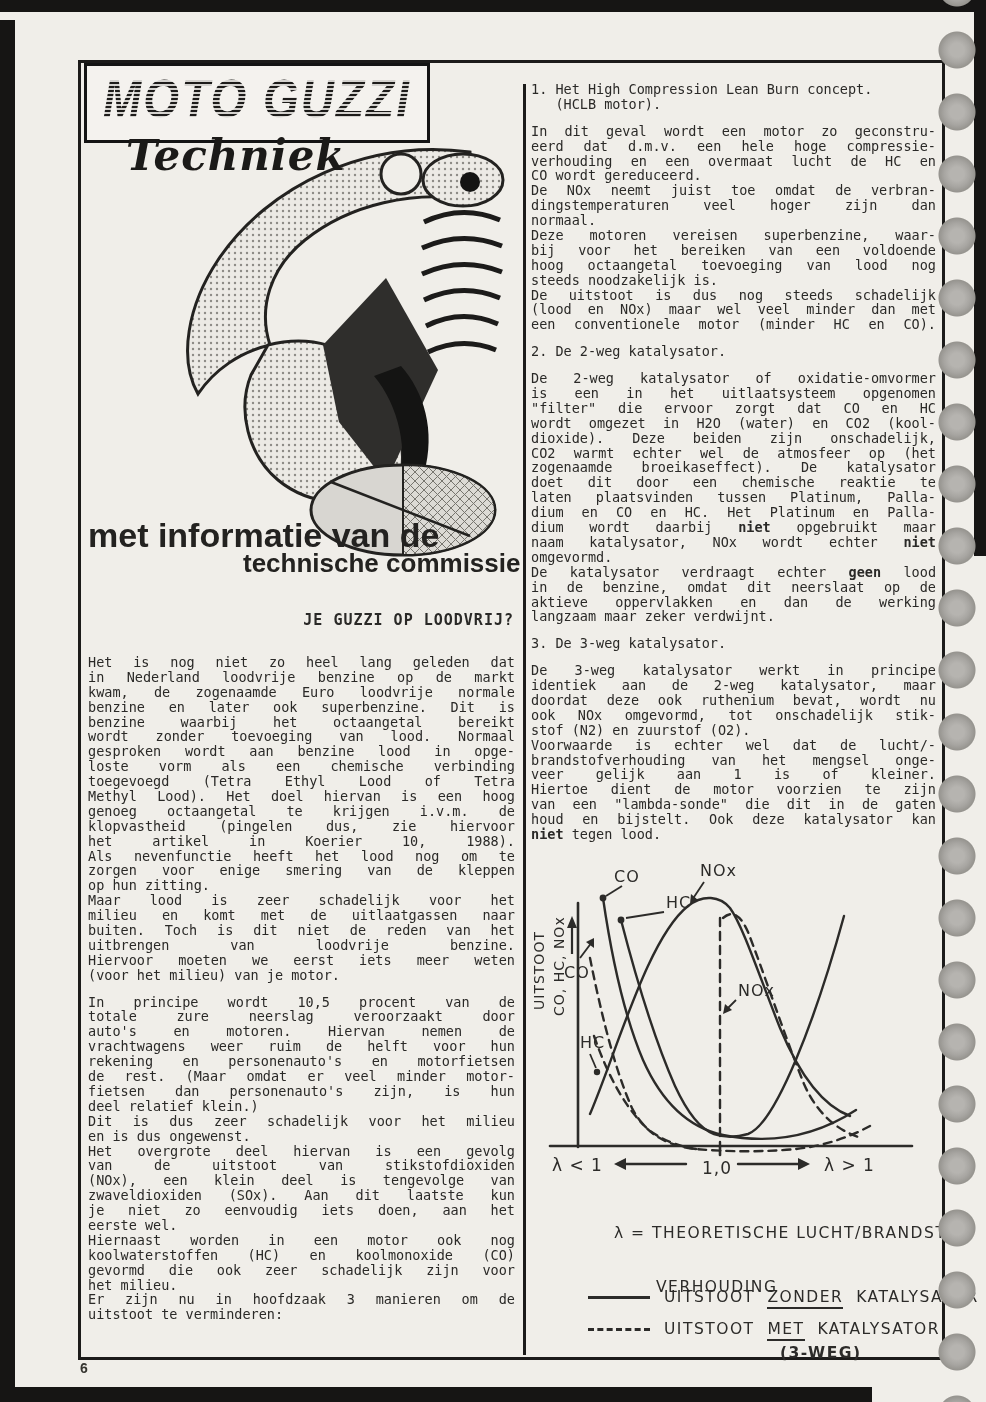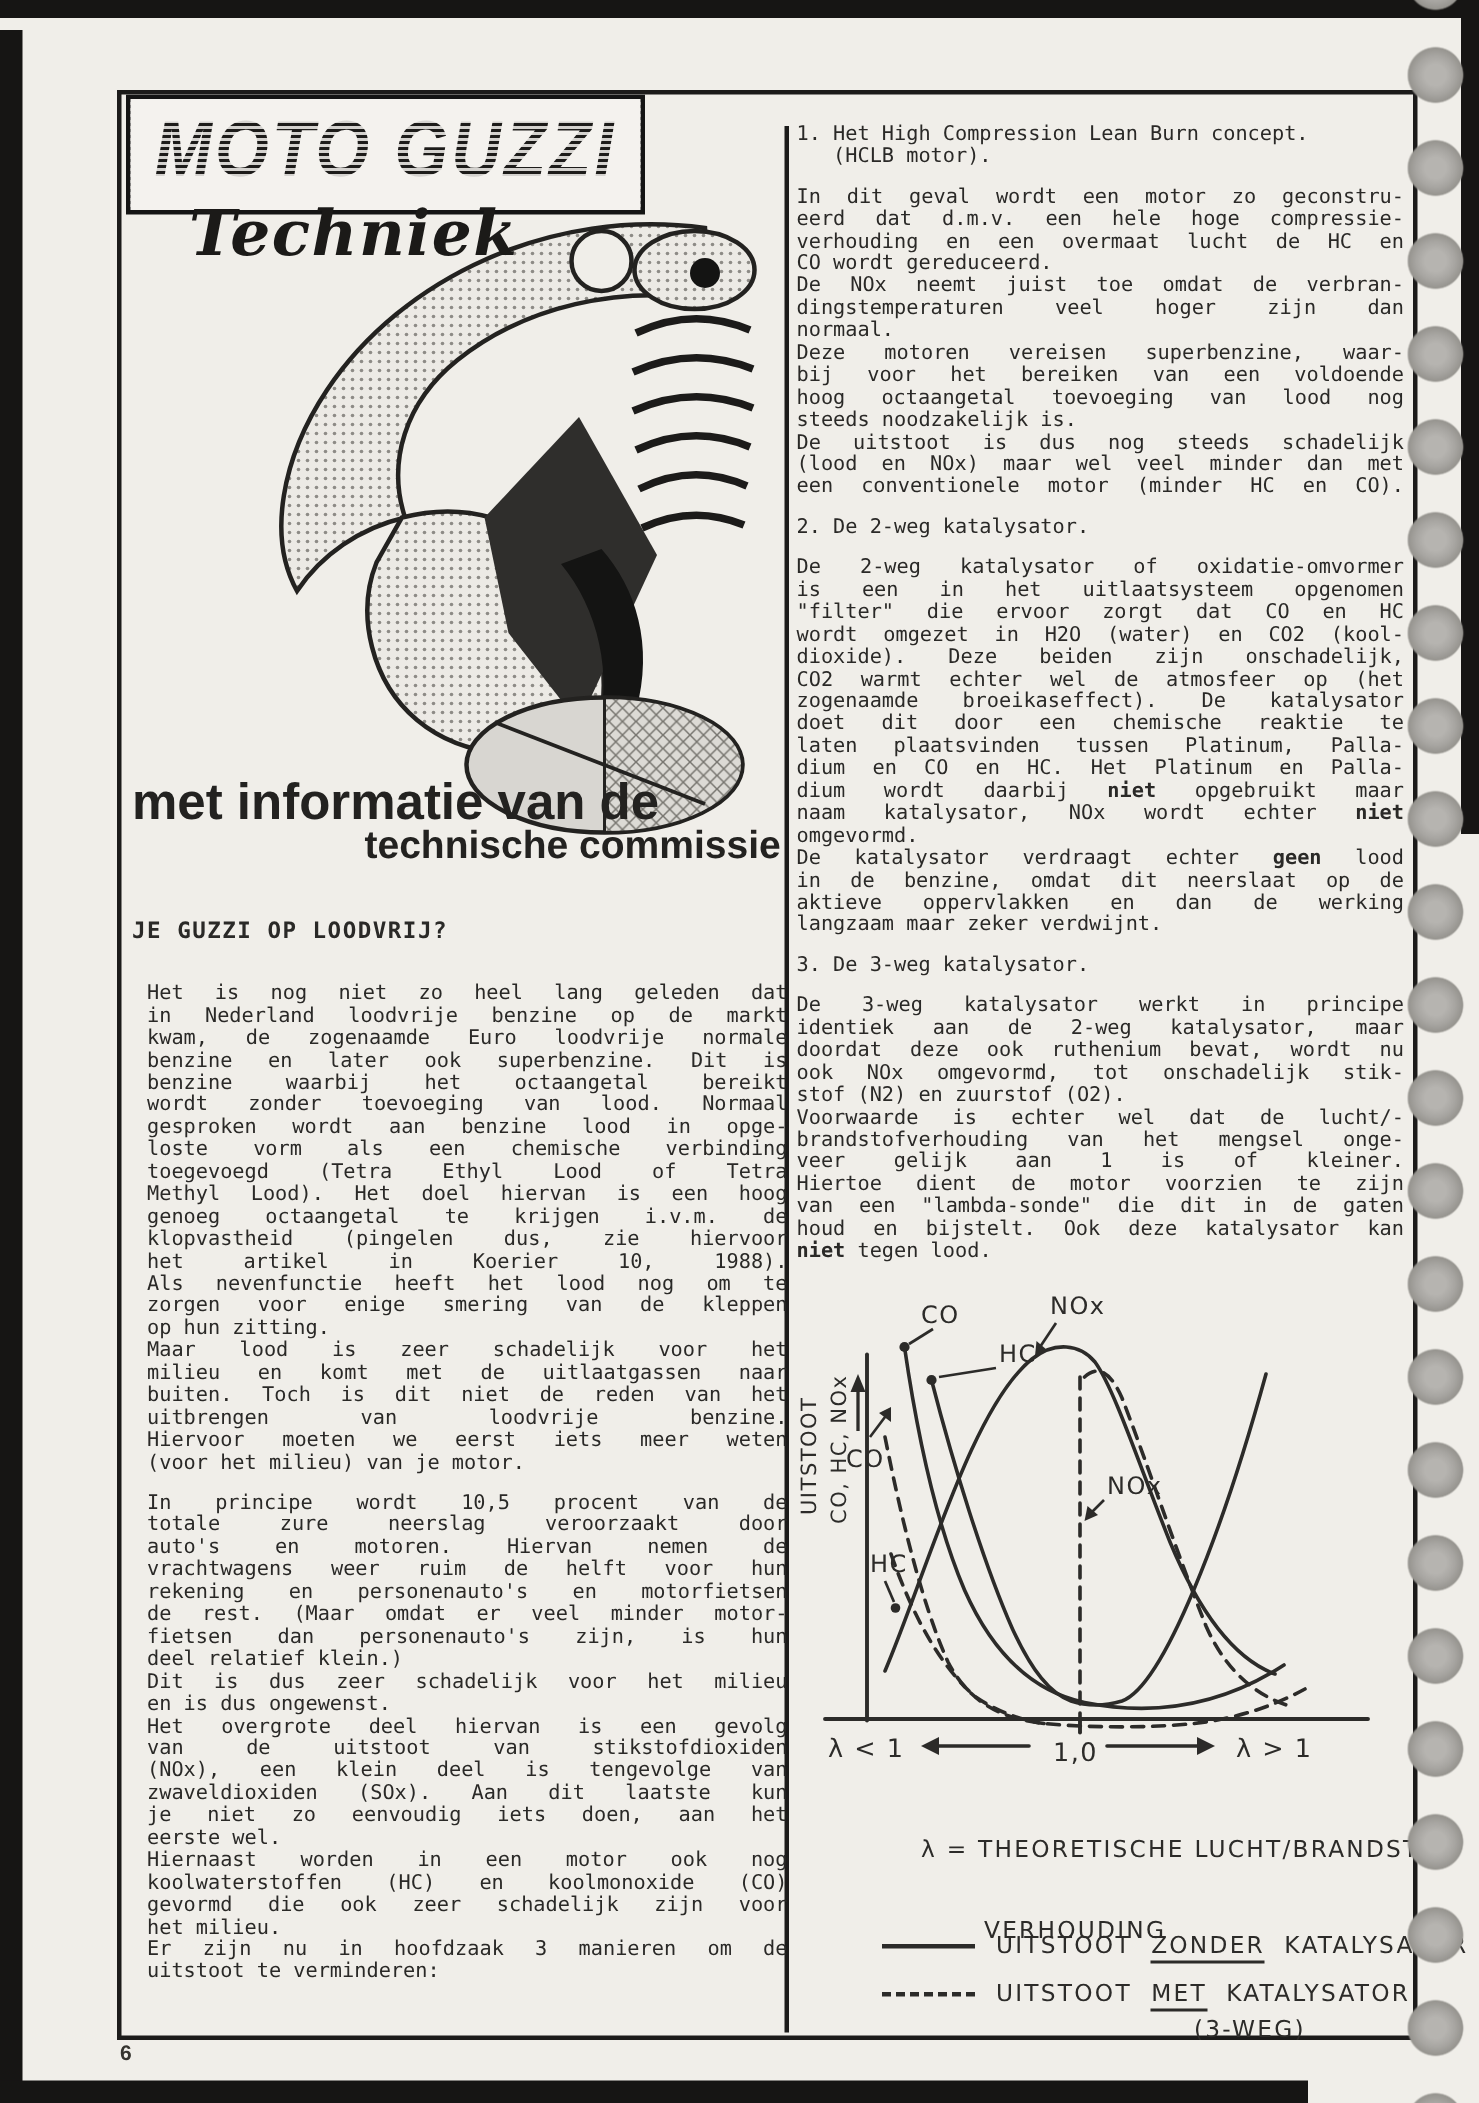--- a/index.html
+++ b/index.html
@@ -23,23 +23,23 @@
   .logo-text{position:absolute;left:0;top:2px;width:100%;text-align:center;
     font-family:"Liberation Sans",sans-serif;font-weight:900;font-style:italic;font-size:46px;
     letter-spacing:2px;color:#1d1c1a;transform:scaleY(1.15);transform-origin:top;}
   .logo-stripes{position:absolute;inset:0;background:repeating-linear-gradient(180deg,rgba(244,242,238,0) 0 2px,rgba(244,242,238,0.85) 2px 4px);}
   .techniek{position:absolute;left:86px;top:131px;font-family:"DejaVu Serif",serif;font-weight:900;font-style:italic;
     font-size:42px;color:#1b1a18;z-index:9;letter-spacing:1px;margin-left:40px;}
   .tagline1{position:absolute;left:88px;top:516px;font-family:"Liberation Sans",sans-serif;font-weight:700;font-size:34px;color:#232220;z-index:9;}
   .tagline2{position:absolute;left:243px;top:548px;font-family:"Liberation Sans",sans-serif;font-weight:700;font-size:26px;color:#232220;z-index:9;}
   .illu{position:absolute;left:118px;top:128px;z-index:7;}
   
-  .heading-left{position:absolute;left:88px;top:611px;width:426px;text-align:left;font-weight:bold;
+  .heading-left{position:absolute;left:88px;top:611px;width:426px;text-align:right;font-weight:bold;
     font-size:15px;letter-spacing:1px;z-index:8;}
-  .colL{position:absolute;left:88px;top:655px;width:427px;z-index:8;margin-left:10px;}
+  .colL{position:absolute;left:88px;top:655px;width:427px;z-index:8;}
   .colR{position:absolute;left:531px;top:82px;width:405px;z-index:8;}
   .tl{font-size:13.5px;line-height:14.9px;height:14.9px;white-space:normal;}
   .tl.just{text-align:justify;text-align-last:justify;}
   .tl b{font-weight:bold;}
   .blk{margin:0 0 12px 0;}
   .blk.h{margin:0 0 12px 0;}
   
   .chart-wrap{position:absolute;left:528px;top:858px;width:415px;height:497px;z-index:8;}
   .hw{font-family:"DejaVu Sans",sans-serif;fill:#2c2b29;}
   .hwd{font-family:"DejaVu Sans",sans-serif;color:#2c2b29;}
@@ -288,18 +288,18 @@
     </svg>
     
     <div class="legend-row hwd" style="left:86px;top:366px;">λ = THEORETISCHE LUCHT/BRANDSTOF</div>
     <div class="legend-row hwd" style="left:128px;top:407px;margin-top:13px;">VERHOUDING</div>
     <div class="legend-row hwd" style="left:60px;top:430px;">
       <span class="sw-solid"></span><span>UITSTOOT</span>&nbsp;&nbsp;<span class="ul">ZONDER</span>&nbsp;&nbsp;<span>KATALYSATOR</span>
     </div>
     <div class="legend-row hwd" style="left:60px;top:462px;">
       <span class="sw-dash"></span><span>UITSTOOT</span>&nbsp;&nbsp;<span class="ul">MET</span>&nbsp;&nbsp;<span>KATALYSATOR</span>
     </div>
-    <div class="legend-row hwd" style="left:268px;top:486px;">(3-WEG)</div>
+    <div class="legend-row hwd" style="left:252px;top:486px;font-weight:bold;">(3-WEG)</div>
   </div>
 
   <div class="pageno">6</div>
 
 </div>
 
 </body></html>

